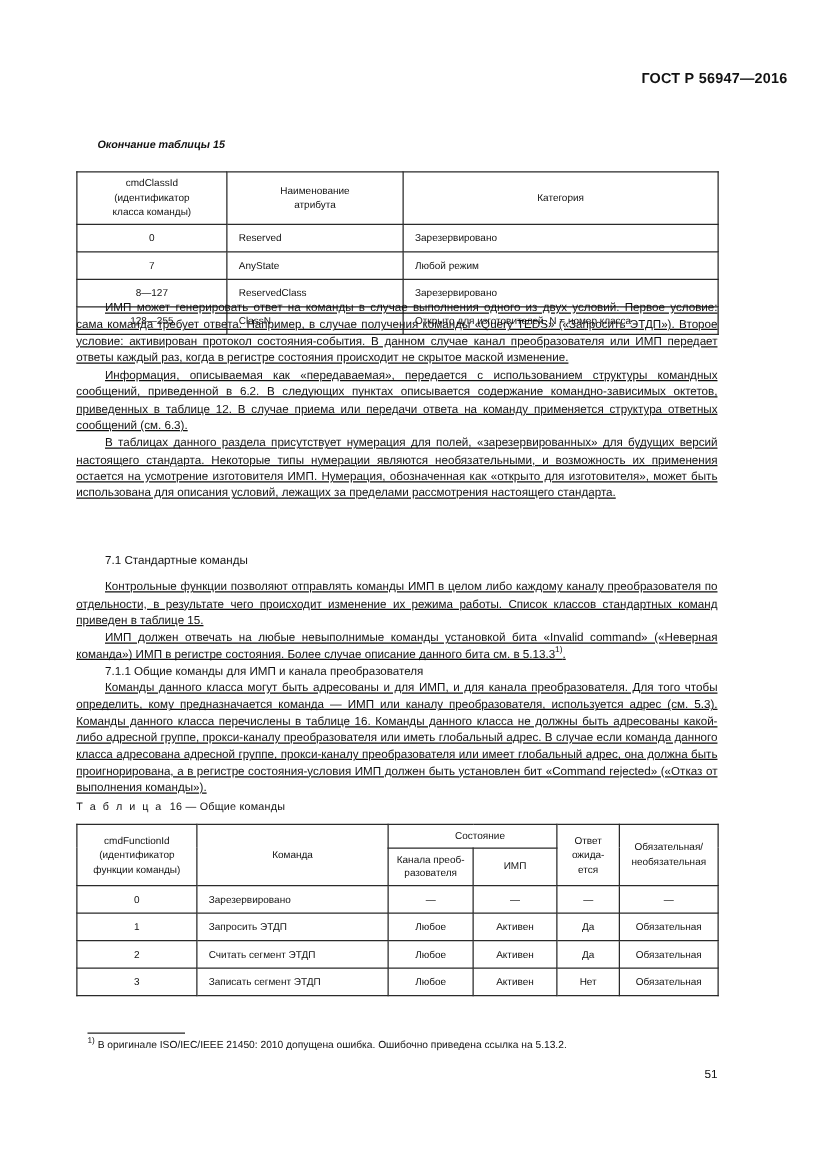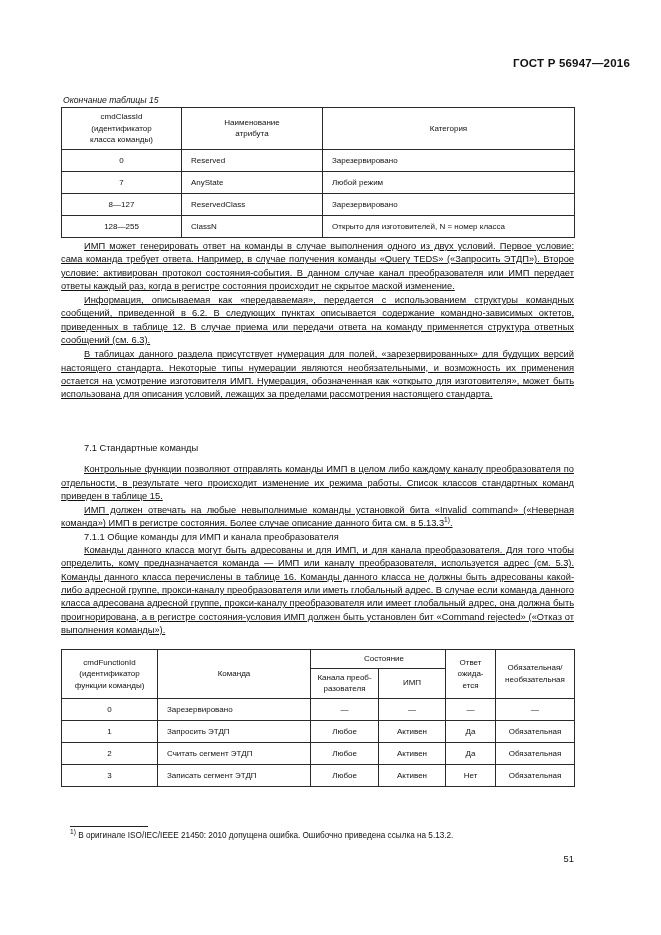--- a/index.html
+++ b/index.html
@@ -38,23 +38,23 @@
     font-weight: bold;
     letter-spacing: 0.2px;
     color: #111;
     white-space: nowrap;
   }
 
   
   .table-caption {
     font-size: 8.6px;
     font-style: italic;
-    font-weight: normal;
-    color: #111;
-    margin: 2px;
+    font-weight: bold;
+    color: #111;
+    margin: 17px;
   }
   .table-caption-2 {
     font-size: 8.6px;
     color: #111;
     margin: 0;
     letter-spacing: 0.2px;
   }
   .tbl-word { letter-spacing: 1.6px; }
 
   
@@ -201,20 +201,21 @@
 
   <div class="content" style="top:442px;">
     <h3 class="sub">7.1 Стандартные команды</h3>
     <p class="body" style="margin-top:8px;">Контрольные функции позволяют отправлять команды ИМП в целом либо каждому каналу преобразователя по отдельности, в результате чего происходит изменение их режима работы. Список классов стандартных команд приведен в таблице 15.</p>
     <p class="body" style="margin-top:1px;"><span>ИМП должен отвечать на любые невыполнимые команды установкой бита «Invalid command» («Неверная команда») ИМП в регистре состояния. Более случае описание данного бита см. в 5.13.3</span><sup>1)</sup><span>.</span></p>
     <h3 class="sub">7.1.1 Общие команды для ИМП и канала преобразователя</h3>
     <p class="body">Команды данного класса могут быть адресованы и для ИМП, и для канала преобразователя. Для того чтобы определить, кому предназначается команда — ИМП или каналу преобразователя, используется адрес (см. 5.3). Команды данного класса перечислены в таблице 16. Команды данного класса не должны быть адресованы какой-либо адресной группе, прокси-каналу преобразователя или иметь глобальный адрес. В случае если команда данного класса адресована адресной группе, прокси-каналу преобразователя или имеет глобальный адрес, она должна быть проигнорирована, а в регистре состояния-условия ИМП должен быть установлен бит «Command rejected» («Отказ от выполнения команды»).</p>
   </div>
 
   <div class="content" style="top:640px;">
+    <div class="table-caption-2"><span class="tbl-word">Т а б л и ц а</span>&nbsp; <span>16 — Общие команды</span></div>
 
     <table class="gost t2" style="margin-top:9px;border-radius:19px;">
       <colgroup>
           <col class="c1">
           <col class="c2">
           <col class="c3">
           <col class="c4">
           <col class="c5">
           <col class="c6">
         </colgroup>

